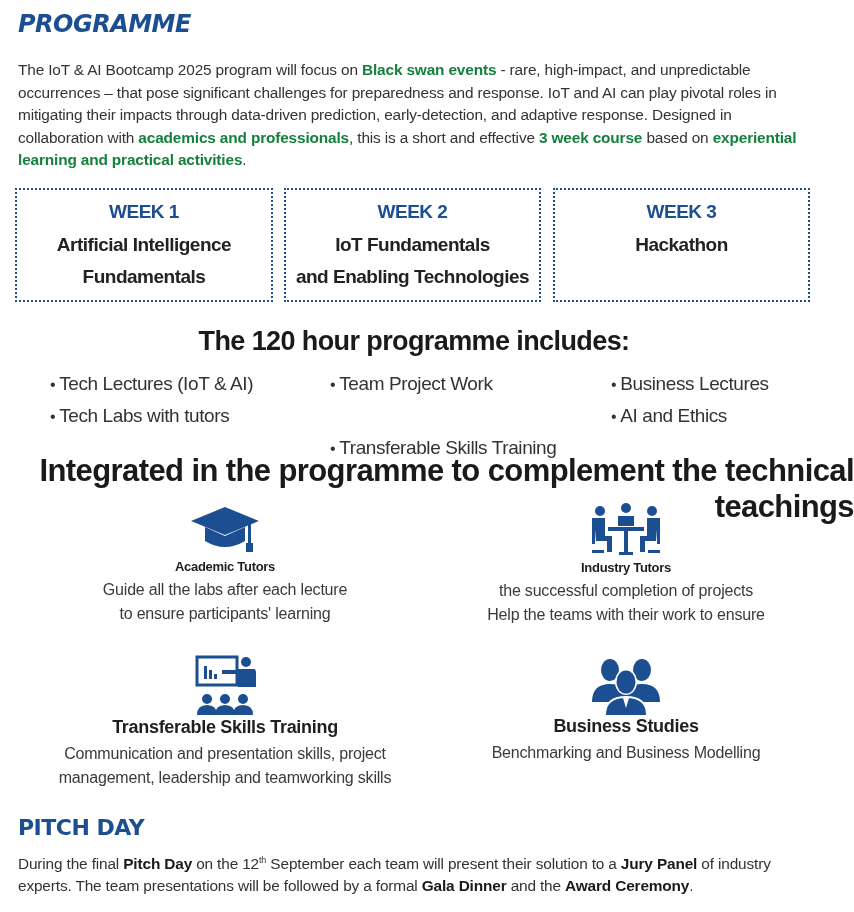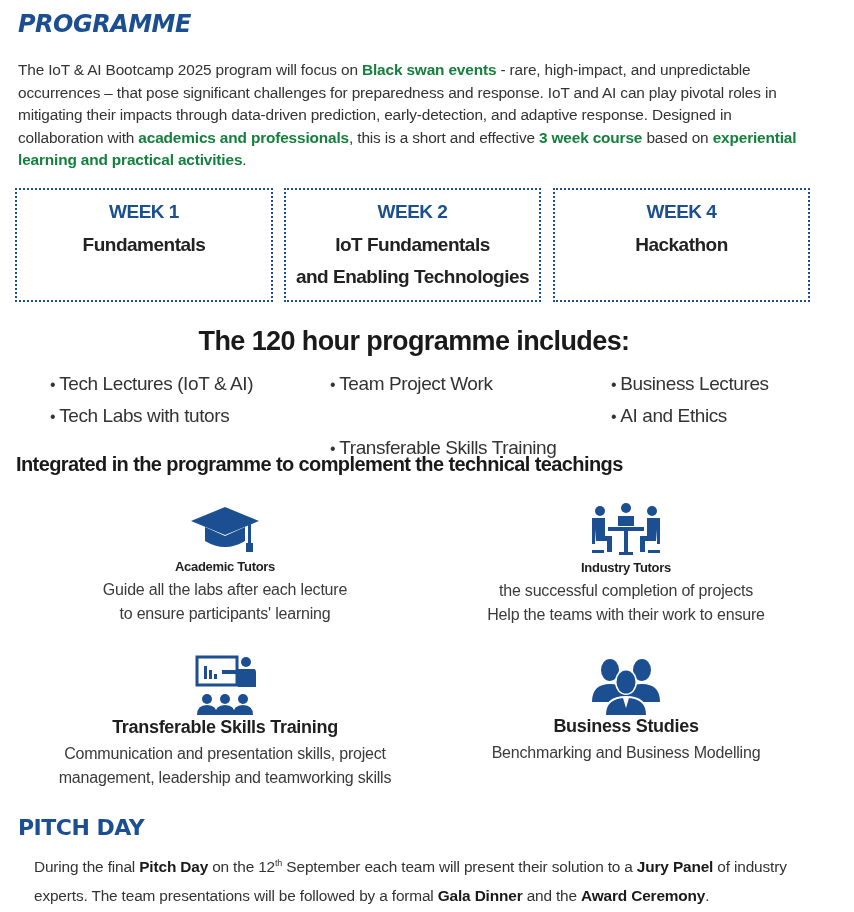--- a/index.html
+++ b/index.html
@@ -32,66 +32,67 @@
     .section-title {
       font-weight: bold; color: #1a1a1a; letter-spacing: -0.6px; text-align: center;
     }
     .bullet { font-size: 19px; color: #333; letter-spacing: -0.4px; }
     .bullet .dot { font-size: 16px; margin-right: 4px; }
     .feature { text-align: center; width: 380px; }
     .feature-title { font-weight: bold; font-size: 13px; color: #1f1f1f; letter-spacing: -0.3px; }
     .feature-desc { font-size: 16px; color: #3a3a3a; line-height: 24px; margin-top: 4px; letter-spacing: -0.2px; }
     .icon svg { display: block; }
     .pitch {
-      left: 18px; top: 849px; width: 792px; font-size: 15.4px; line-height: 29px;
-      color: #333; letter-spacing: -0.15px; margin-left: 16px;
+      left: 18px; top: 849px; width: 792px; font-size: 15.4px; line-height: 22px;
+      color: #333; letter-spacing: -0.15px;
     }
     .pitch b { color: #1a1a1a; }
     sup { font-size: 9px; }
   </style>
 </head>
 <body>
 
 <div class="abs h-blue" style="left:18px; top:10px;font-style:italic;">PROGRAMME</div>
 
 <div class="abs intro">
   <span>The IoT &amp; AI Bootcamp 2025 program will focus on </span><b>Black swan events</b><span> - rare, high-impact, and unpredictable occurrences – that pose significant challenges for preparedness and response. IoT and AI can play pivotal roles in mitigating their impacts through data-driven prediction, early-detection, and adaptive response. Designed in collaboration with </span><b>academics and professionals</b><span>, this is a short and effective </span><b>3 week course</b><span>  based on </span><b>experiential learning and practical activities</b><span>.</span>
 </div>
 
 <div class="abs week-box" style="left:15px; width:258px;">
   <div class="week-title">WEEK 1</div>
   <div class="week-desc">
+    <div>Artificial Intelligence</div>
     <div>Fundamentals</div>
   </div>
 </div>
 <div class="abs week-box" style="left:284px; width:257px;">
   <div class="week-title">WEEK 2</div>
   <div class="week-desc">
     <div>IoT Fundamentals</div>
     <div>and Enabling Technologies</div>
   </div>
 </div>
 <div class="abs week-box" style="left:553px; width:257px;">
-  <div class="week-title">WEEK 4</div>
+  <div class="week-title">WEEK 3</div>
   <div class="week-desc">
     <div>Hackathon</div>
     <div></div>
   </div>
 </div>
 
 <div class="abs section-title" style="left:0; width:828px; top:326px; font-size:27px;">The 120 hour programme includes:</div>
 
 <div class="abs bullet" style="left:50px; top:373px;"><span class="dot">•</span><span>Tech Lectures (IoT &amp; AI)</span></div>
 <div class="abs bullet" style="left:330px; top:373px;"><span class="dot">•</span><span>Team Project Work</span></div>
 <div class="abs bullet" style="left:611px; top:373px;"><span class="dot">•</span><span>Business Lectures</span></div>
 <div class="abs bullet" style="left:50px; top:405px;"><span class="dot">•</span><span>Tech Labs with tutors</span></div>
 <div class="abs bullet" style="left:330px; top:405px;margin-top:32px;"><span class="dot">•</span><span>Transferable Skills Training</span></div>
 <div class="abs bullet" style="left:611px; top:405px;"><span class="dot">•</span><span>AI and Ethics</span></div>
 
-<div class="abs section-title" style="left:16px; top:453px; font-size:20px; text-align:center;">Integrated in the programme to complement the technical teachings</div>
+<div class="abs section-title" style="left:16px; top:453px; font-size:31px; text-align:right;">Integrated in the programme to complement the technical teachings</div>
 
 <div class="abs feature" style="left:35px; top:505px;">
   <div class="icon" style="margin:0 auto; width:72px; height:54px;">
     <svg width="72" height="54" viewBox="0 0 72 54">
       <polygon points="36,2 70,16 36,30 2,16" fill="#1b4f91"></polygon>
       <path d="M16,22 L16,36 Q36,48 56,36 L56,22 L36,31 Z" fill="#1b4f91"></path>
       <rect x="59" y="17" width="3" height="22" fill="#1b4f91"></rect>
       <rect x="57" y="38" width="7" height="9" fill="#1b4f91"></rect>
     </svg>
   </div>

